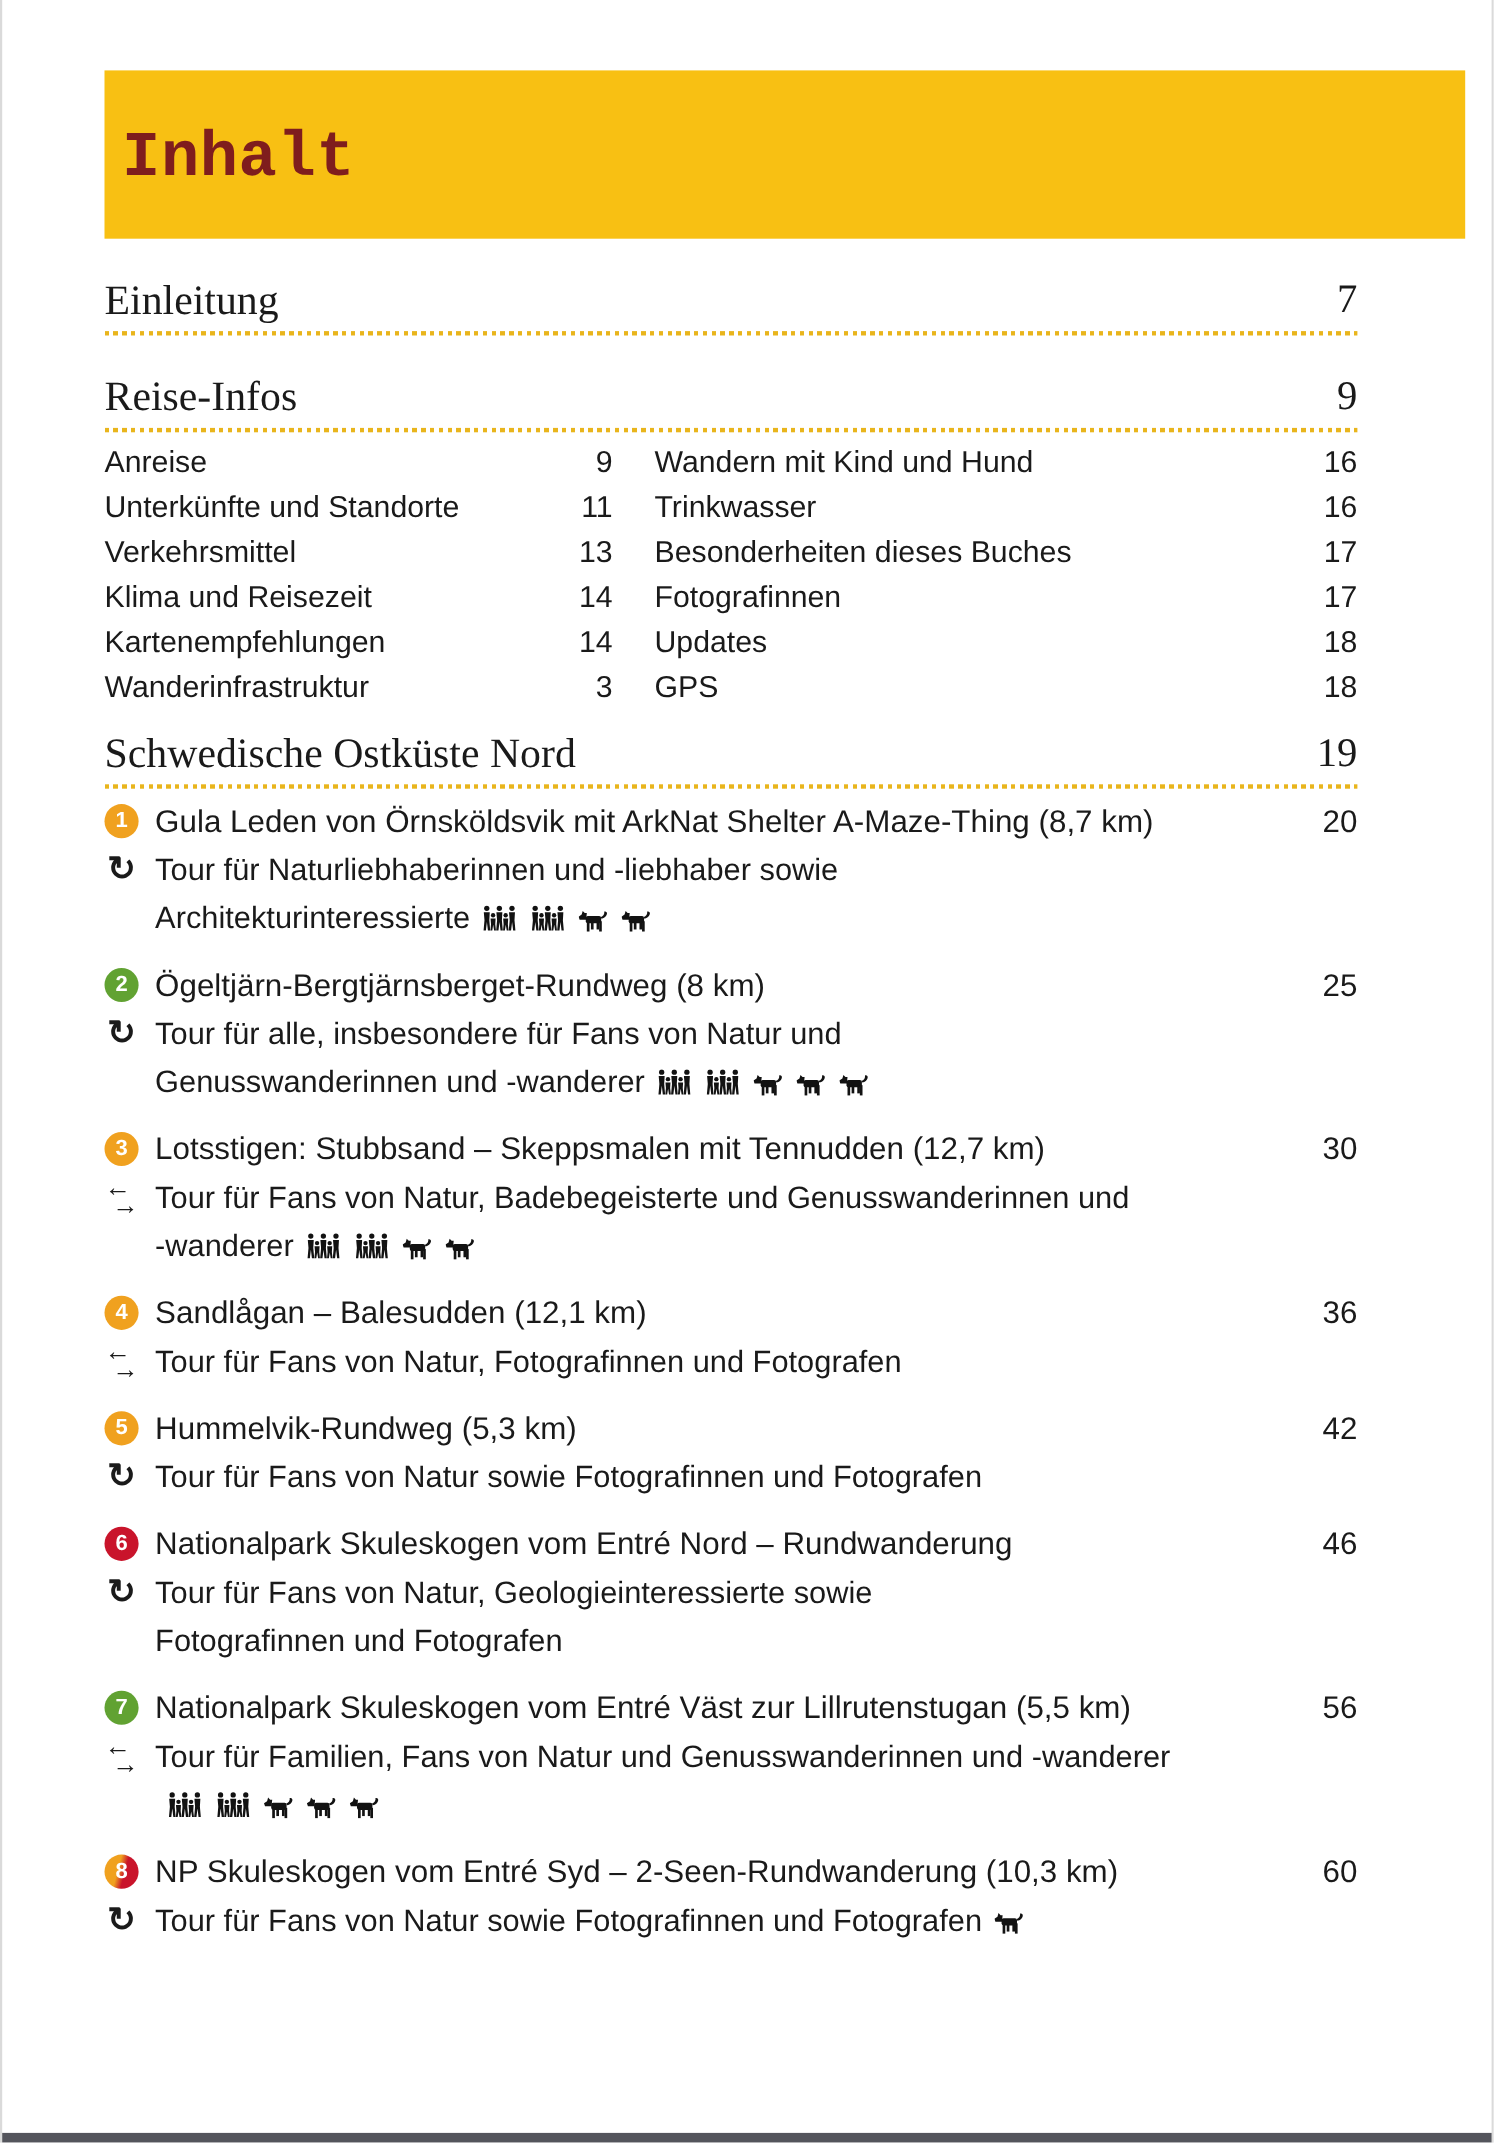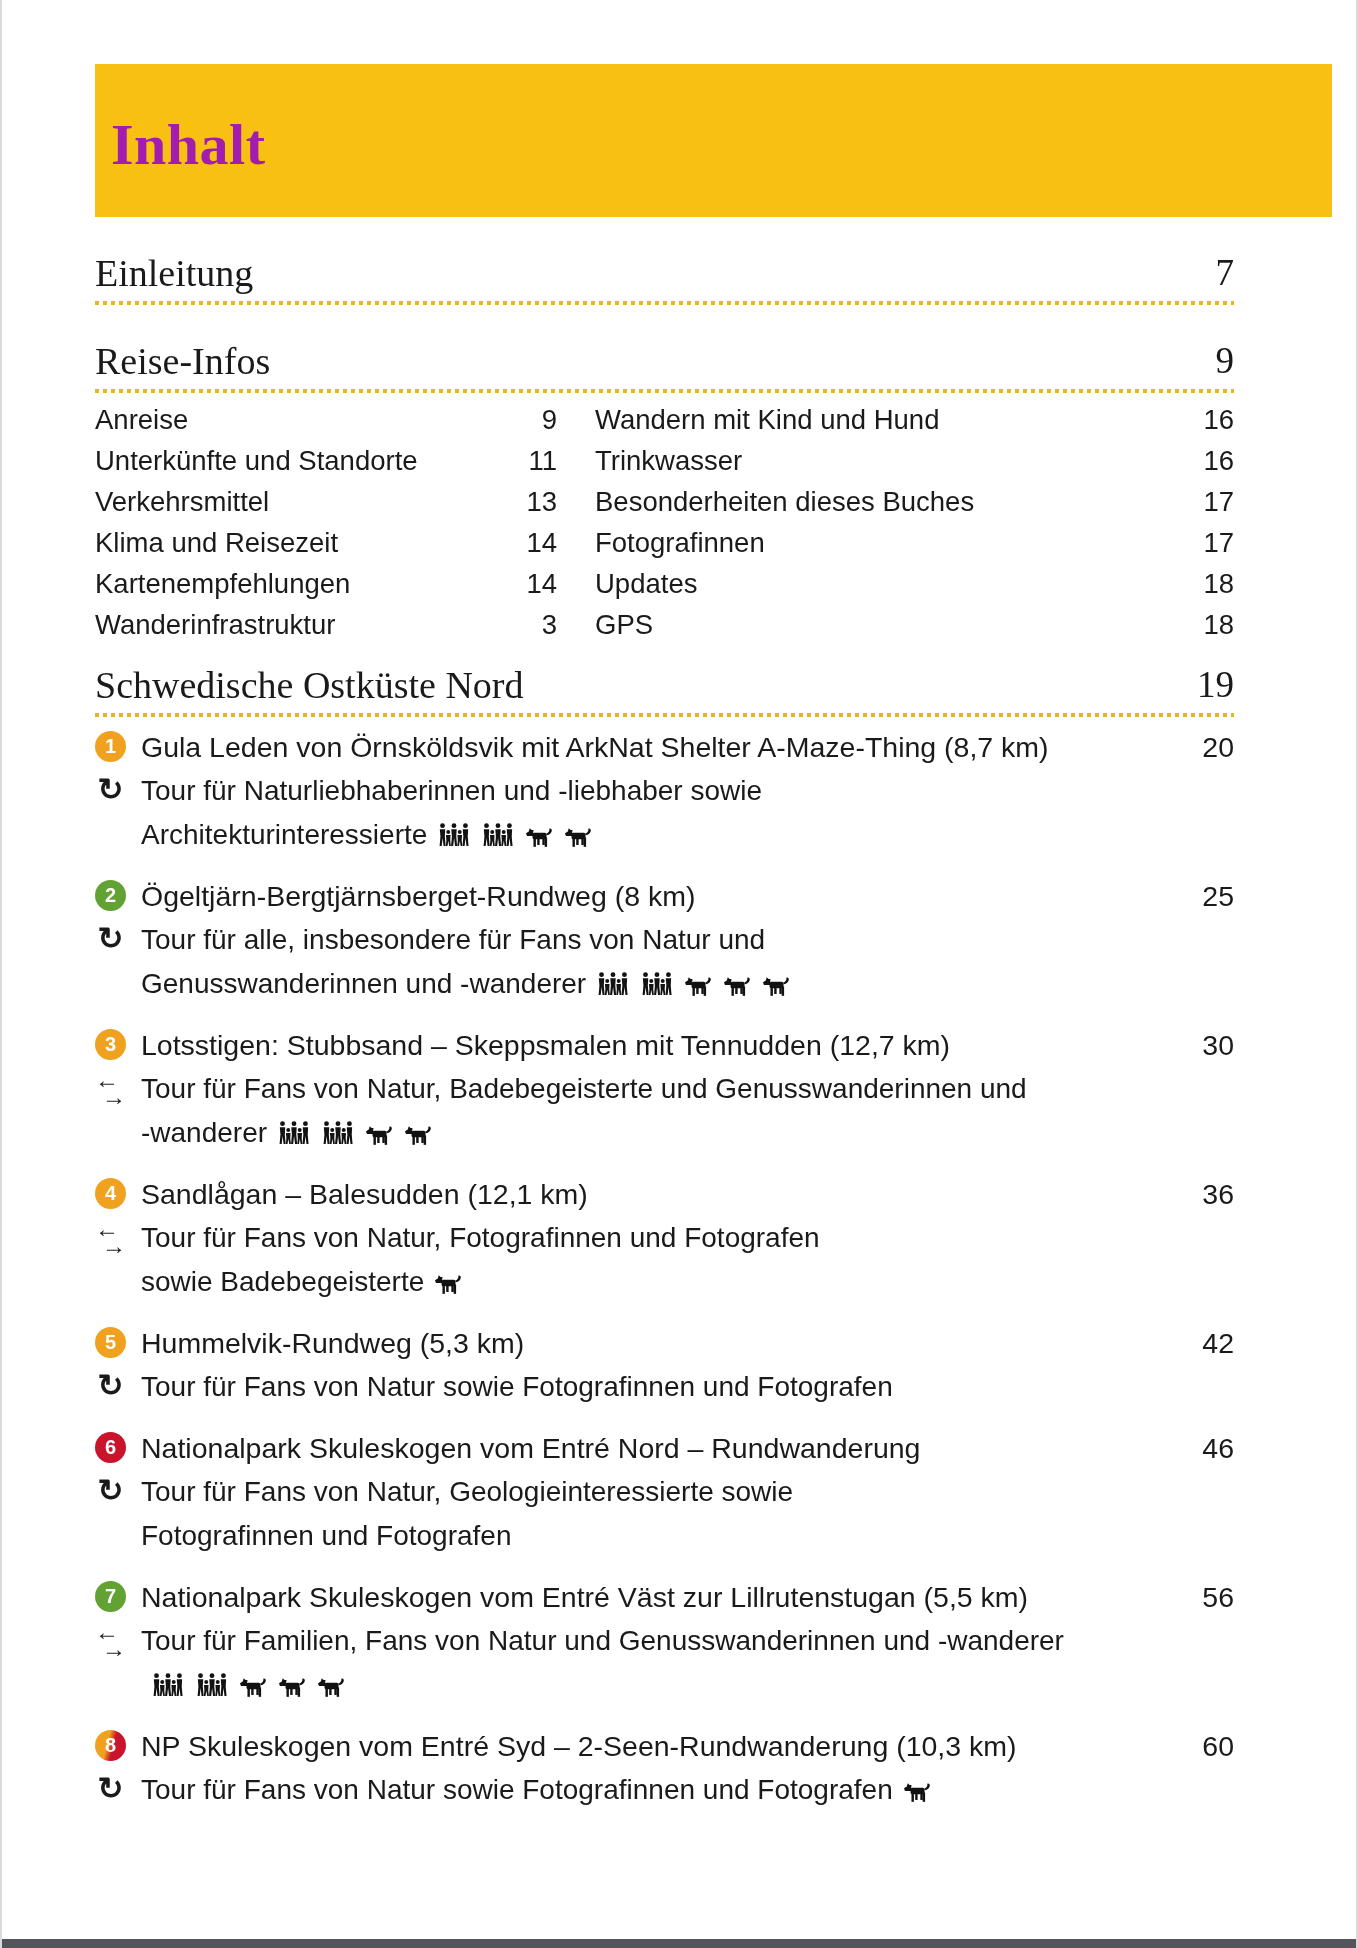--- a/index.html
+++ b/index.html
@@ -16,25 +16,25 @@
     overflow:hidden;
   }
   
   .band {
     margin:64px 24px 0 93px;
     height:153px;
     background:var(--accent-yellow,#F8C013);
     display:flex; align-items:center;
   }
   .band h1 {
-    font-family:Liberation Serif, serif;
+    font-family:Liberation Mono, monospace;
     font-weight:bold;
     font-size:58px;
     margin:16px 0 8px 16px;
-    color:#a21caf;
+    color:#7f1d1d;
     letter-spacing:0.5px;
   }
   .content { margin-left:93px; width:1139px; }
   
   .head-row {
     position:relative;
     display:flex; align-items:flex-start;
     font-family:"Liberation Serif", serif;
     font-size:38px;
     padding-bottom:10px;
@@ -386,31 +386,20 @@
     </div>
     <div class="t-row">
       <span class="route-icon">
               <span class="outback">
                 <span class="a1">←</span>
                 <span class="a2">→</span>
               </span>
             </span>
       <span class="desc">
               <div class="desc-line">Tour für Fans von Natur, Fotografinnen und Fotografen</div>
-              <div class="desc-line">sowie Badebegeisterte<span class="pict dog">
-    <svg viewBox="0 0 30 22" width="28" height="21" xmlns="http://www.w3.org/2000/svg">
-      <rect x="7" y="6" width="15" height="7" rx="2"></rect>
-      <rect x="8" y="11" width="2.6" height="10"></rect>
-      <rect x="12" y="11" width="2.6" height="8"></rect>
-      <rect x="17.5" y="11" width="2.6" height="8"></rect>
-      <rect x="20" y="11" width="2.6" height="10"></rect>
-      <polygon points="7.5,8 8,3 6,3 4,1 3,4.5 0,6.5 1,9.5 7.5,9.5"></polygon>
-      <path d="M21.5 7 C24 6 25.5 4 25 1.5 C26.8 1 28 2.2 27.6 4 C27.2 6.2 25 8 22.5 8.5 Z"></path>
-    </svg>
-  </span></div>
             </span>
     </div>
   </div>
 
   <div class="tour">
     <div class="t-row">
       <span class="badge orange">5</span>
       <span class="t-title">
               <div class="desc-line">Hummelvik-Rundweg (5,3 km)</div>
             </span>

